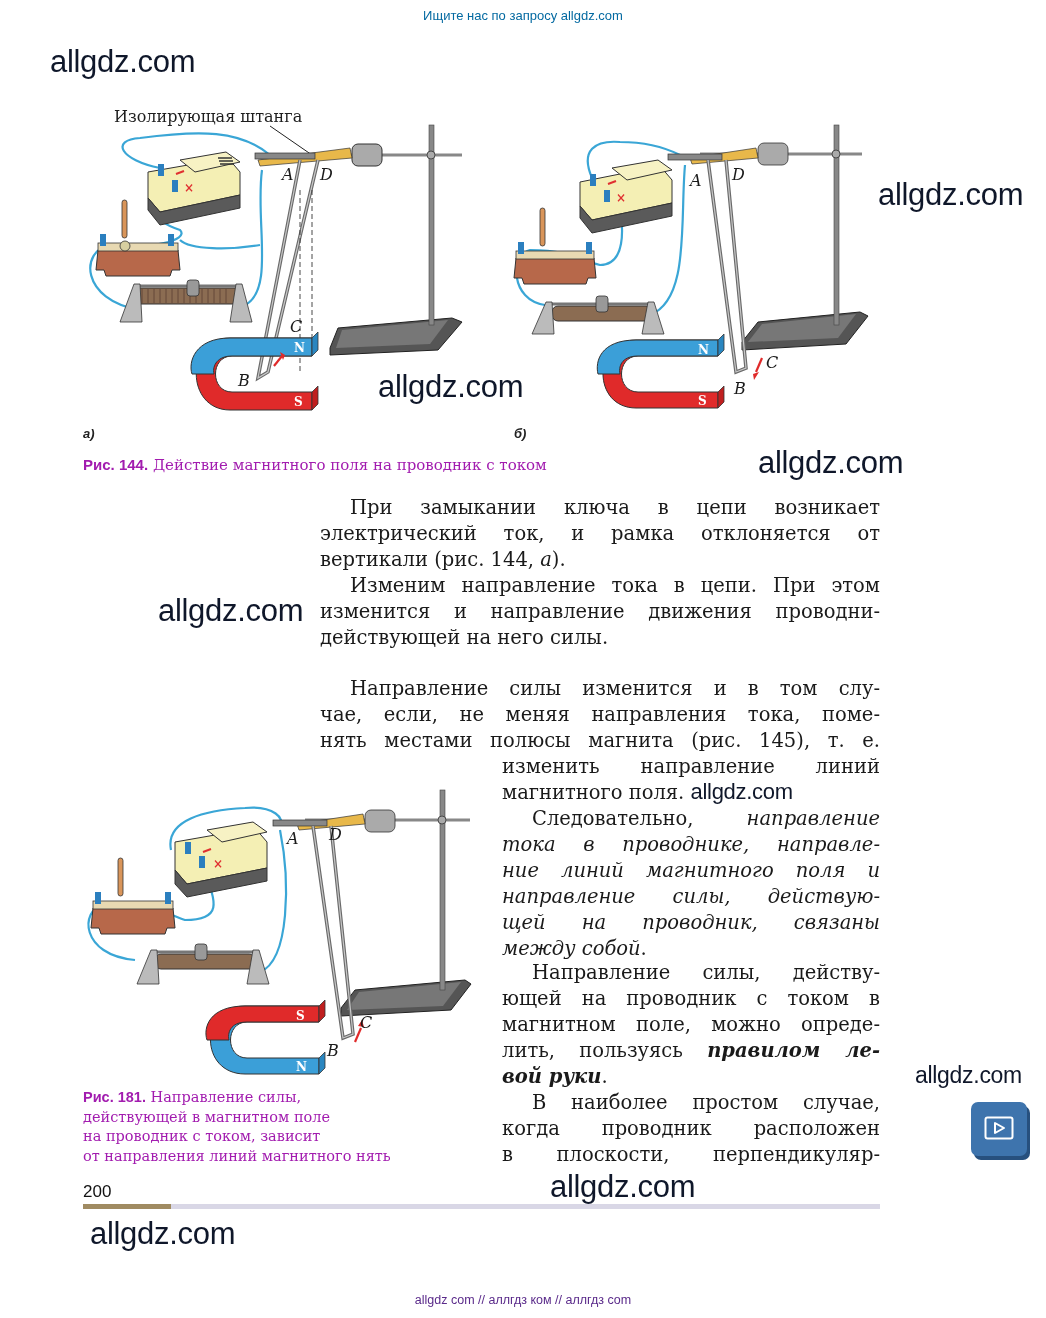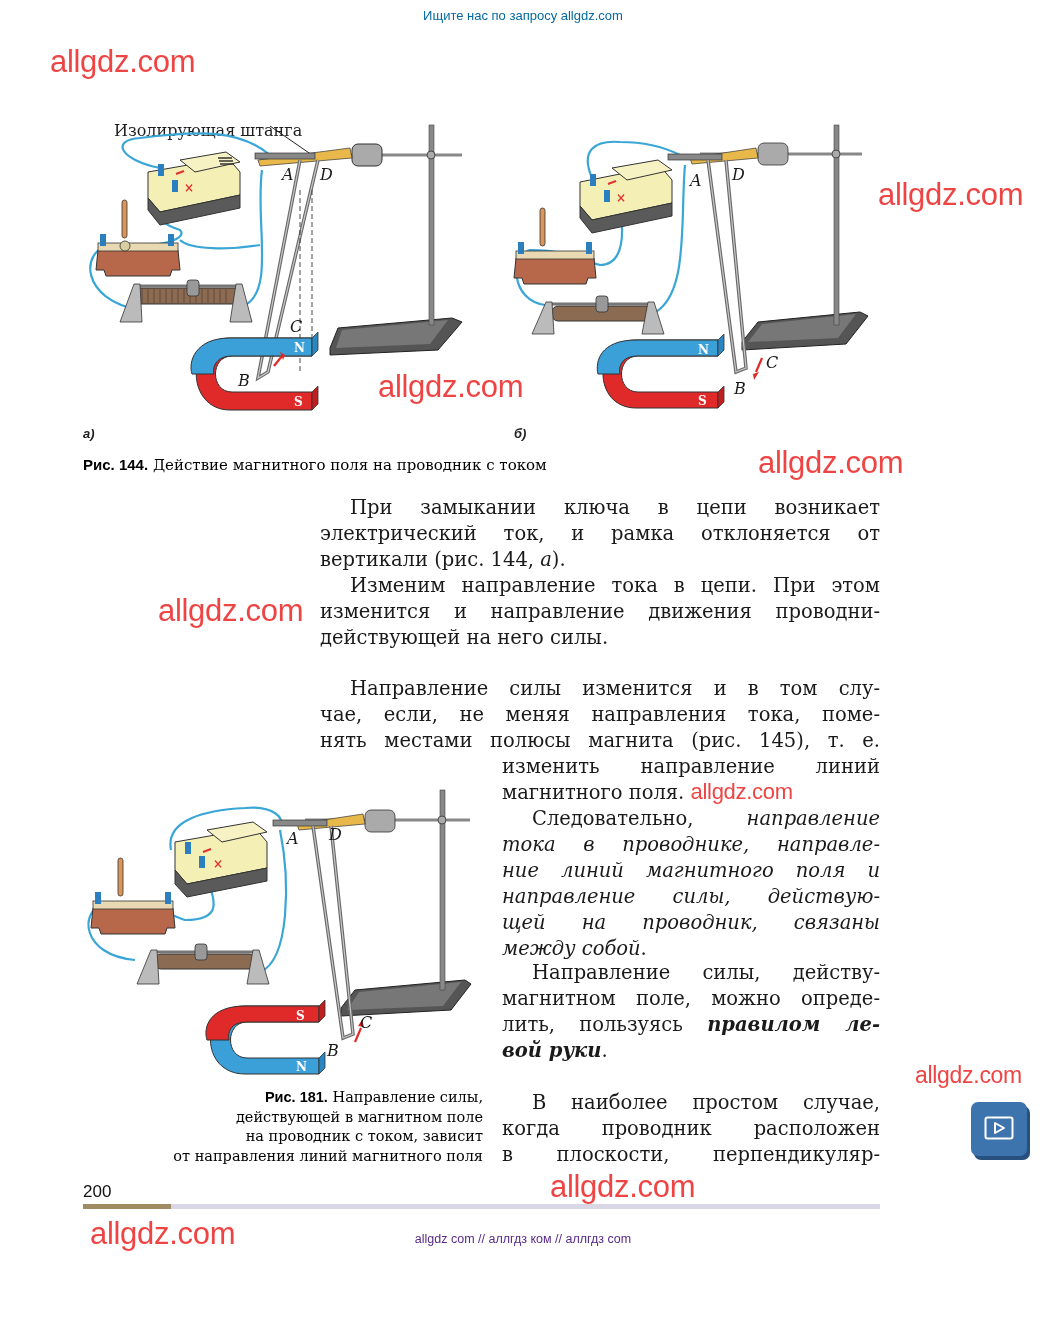--- a/index.html
+++ b/index.html
@@ -1,36 +1,36 @@
 <!DOCTYPE html>
 <html><head>
 <meta charset="utf-8">
 <style>
   html, body { margin: 0; padding: 0; background: #ffffff; }
   body { width: 1046px; height: 1318px; position: relative; overflow: hidden; font-family: "DejaVu Serif", serif; color: #1a1a1a; }
   .abs { position: absolute; }
-  .wm { font-family: "Liberation Sans", sans-serif; color: #ef4444; font-size: 31px; line-height: 1; letter-spacing: -0.3px; }
+  .wm { font-family: "Liberation Sans", sans-serif; color: #0f172a; font-size: 31px; line-height: 1; letter-spacing: -0.3px; }
   .top-note { font-family: "Liberation Sans", sans-serif; color: #0369a1; font-size: 13px; width: 1046px; text-align: center; top: 8px; left: 0; }
-  .bottom-note { font-family: "Liberation Sans", sans-serif; color: #5a2a8a; font-size: 12.5px; width: 1046px; text-align: center; top: 1232px; left: 0; }
+  .bottom-note { font-family: "Liberation Sans", sans-serif; color: #5a2a8a; font-size: 12.5px; width: 1046px; text-align: center; top: 1293px; left: 0; }
   .fig-letter { font-family: "Liberation Sans", sans-serif; font-style: italic; font-weight: bold; font-size: 13px; color: #222; }
-  .caption { font-family: "DejaVu Serif", serif; font-size: 14.5px; color: #000000; line-height: 19.5px; text-align: right; }
+  .caption { font-family: "DejaVu Serif", serif; font-size: 14.5px; color: #a21caf; line-height: 19.5px; }
   .caption b.fignum { font-family: "Liberation Sans", sans-serif; font-weight: bold; }
   .para { font-family: "DejaVu Serif", serif; font-size: 19.5px; line-height: 26px; color: #1a1a1a; text-align: justify; text-align-last: justify; }
   .para .line { display: block; white-space: nowrap; }
   .para .ind { padding-left: 30px; }
   .para .last { text-align-last: left; }
   .it { font-style: italic; }
   .bi { font-style: italic; font-weight: bold; margin-top: 21px; }
   .page-num { font-family: "Liberation Sans", sans-serif; font-size: 17px; color: #111; }
   .rule-gold { background: #a08b62; height: 5px; }
   .rule-grey { background: #d9d7e6; height: 5px; }
   .video-btn { width: 56px; height: 54px; background: #3e74ad; border-radius: 7px; box-shadow: 3px 4px 0 #27507e; display:flex; align-items:center; justify-content:center; cursor: pointer; }
   .lbl { font-family: "DejaVu Serif", serif; font-style: italic; font-size: 16px; fill: #1a1a1a; }
   .pole { font-family: "DejaVu Serif", serif; font-weight: bold; font-size: 12px; fill: #ffffff; }
-  .callout { font-family: "DejaVu Serif", serif; font-size: 16px; color: #1e1e1e; margin-top: 14px; }
+  .callout { font-family: "DejaVu Serif", serif; font-size: 16px; color: #1e1e1e; }
 </style>
 </head>
 <body>
 
 <div class="abs top-note">Ищите нас по запросу allgdz.com</div>
 
 <div class="abs wm" style="left:50px; top:46px;">allgdz.com</div>
 <div class="abs wm" style="left:878px; top:179px;">allgdz.com</div>
 <div class="abs wm" style="left:378px; top:371px;">allgdz.com</div>
 <div class="abs wm" style="left:758px; top:447px;">allgdz.com</div>
@@ -204,20 +204,21 @@
   <span class="line ind"><span>Следовательно, </span><span class="it">направление</span></span>
   <span class="line it">тока в проводнике, направле-</span>
   <span class="line it">ние линий магнитного поля и</span>
   <span class="line it">направление силы, действую-</span>
   <span class="line it">щей на проводник, связаны</span>
   <span class="line last"><span class="it">между собой</span><span>.</span></span>
 </div>
 
 <div class="abs para" style="left:502px; top:960px; width:378px;">
   <span class="line ind">Направление силы, действу-</span>
+  <span class="line">ющей на проводник с током в</span>
   <span class="line">магнитном поле, можно опреде-</span>
   <span class="line"><span>лить, пользуясь </span><span class="bi">правилом ле-</span></span>
   <span class="line last"><span class="bi">вой руки</span><span>.</span></span>
 </div>
 
 <div class="abs para" style="left:502px; top:1090px; width:378px;">
   <span class="line ind">В наиболее простом случае,</span>
   <span class="line">когда проводник расположен</span>
   <span class="line">в плоскости, перпендикуляр-</span>
 </div>
@@ -264,21 +265,21 @@
   <text class="lbl" x="212" y="64">A</text>
   <text class="lbl" x="254" y="60">D</text>
   <text class="lbl" x="285" y="248">C</text>
   <text class="lbl" x="252" y="276">B</text>
 </svg>
 
 <div class="abs caption" style="left:83px; top:1088px; width:400px;">
   <div><b class="fignum">Рис. 181.</b> <span>Направление силы,</span></div>
   <div>действующей в магнитном поле</div>
   <div>на проводник с током, зависит</div>
-  <div>от направления линий магнитного поля</div>
+  <div>от направления линий магнитного нять</div>
 </div>
 
 <div class="abs video-btn" style="left:971px; top:1102px;">
   <svg width="30" height="26" viewBox="0 0 30 26">
     <rect x="1.5" y="1.5" width="27" height="21" rx="2" fill="none" stroke="#ffffff" stroke-width="2"></rect>
     <polygon points="11,7 11,17 20,12" fill="none" stroke="#ffffff" stroke-width="2" stroke-linejoin="round"></polygon>
   </svg>
 </div>
 
 <div class="abs page-num" style="left:83px; top:1182px;">200</div>

